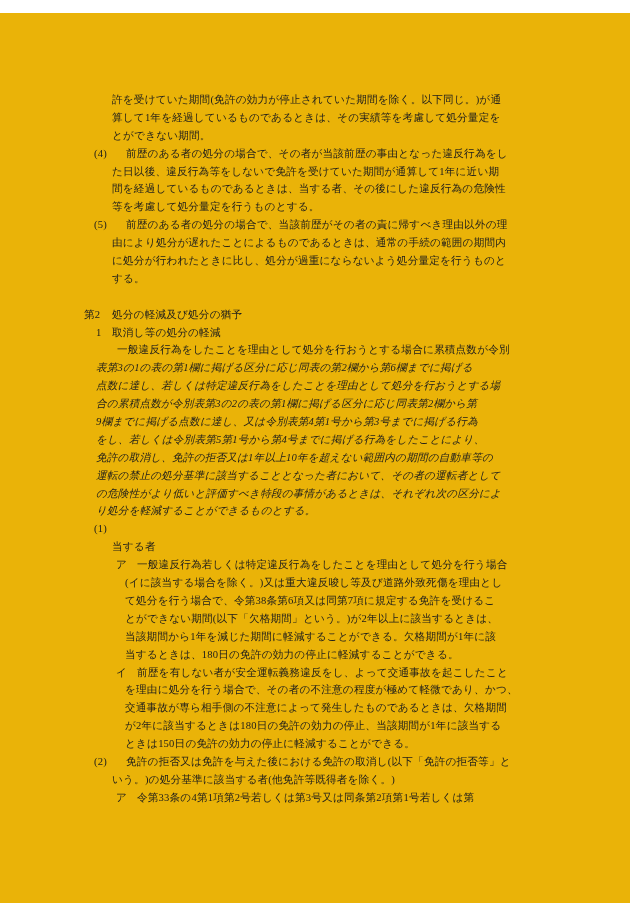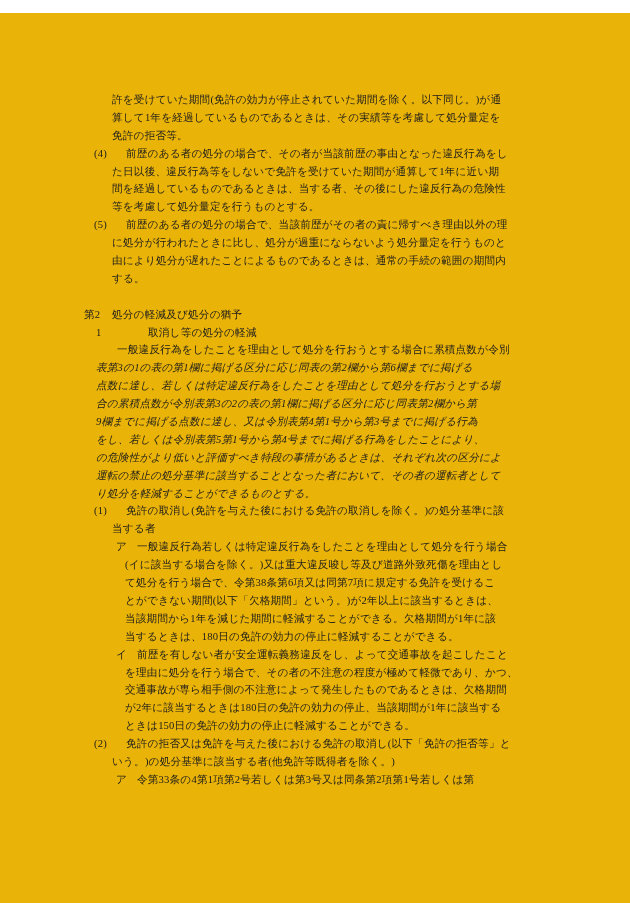--- a/index.html
+++ b/index.html
@@ -22,65 +22,65 @@
     height:17.9px;
     line-height:17.9px;
     font-size:10.6px;
     white-space:nowrap;
     letter-spacing:0.2px;
   }
   .line .marker{position:absolute;top:0;}
   .line .txt{position:absolute;top:0;}
   
   .h2    .marker{left:84px;}  .h2    .txt{left:112px;}
-  .num   .marker{left:96px;}  .num   .txt{left:112px;margin-left:36px;}
+  .num   .marker{left:96px;}  .num   .txt{left:112px;}
   .p1f   .txt{left:117px;}
   .p1c   .txt{left:96px;font-style:italic;}
   .item2 .marker{left:94px;}  .item2 .txt{left:126px;}
   .cont2 .txt{left:112px;}
   .kana  .marker{left:116px;} .kana  .txt{left:137px;}
   .kcont .txt{left:125px;text-align:center;}
   .blank{height:17.9px;}
 </style>
 </head>
 <body>
 
 <div id="page">
   <div id="doc-body">
       <div class="line cont2">
         <span class="txt">許を受けていた期間(免許の効力が停止されていた期間を除く。以下同じ。)が通</span>
       </div>
       <div class="line cont2">
         <span class="txt">算して1年を経過しているものであるときは、その実績等を考慮して処分量定を</span>
       </div>
       <div class="line cont2">
-        <span class="txt">免許の拒否等。</span>
+        <span class="txt">とができない期間。</span>
       </div>
       <div class="line item2">
         <span class="marker">(4)</span>
         <span class="txt">前歴のある者の処分の場合で、その者が当該前歴の事由となった違反行為をし</span>
       </div>
       <div class="line cont2">
         <span class="txt">た日以後、違反行為等をしないで免許を受けていた期間が通算して1年に近い期</span>
       </div>
       <div class="line cont2">
         <span class="txt">間を経過しているものであるときは、当する者、その後にした違反行為の危険性</span>
       </div>
       <div class="line cont2">
         <span class="txt">等を考慮して処分量定を行うものとする。</span>
       </div>
       <div class="line item2">
         <span class="marker">(5)</span>
         <span class="txt">前歴のある者の処分の場合で、当該前歴がその者の責に帰すべき理由以外の理</span>
       </div>
       <div class="line cont2">
-        <span class="txt">に処分が行われたときに比し、処分が過重にならないよう処分量定を行うものと</span>
+        <span class="txt">由により処分が遅れたことによるものであるときは、通常の手続の範囲の期間内</span>
       </div>
       <div class="line cont2">
-        <span class="txt">由により処分が遅れたことによるものであるときは、通常の手続の範囲の期間内</span>
+        <span class="txt">に処分が行われたときに比し、処分が過重にならないよう処分量定を行うものと</span>
       </div>
       <div class="line cont2">
         <span class="txt">する。</span>
       </div>
       <div class="line blank">
         <span class="txt"></span>
       </div>
       <div class="line h2">
         <span class="marker">第2</span>
         <span class="txt">処分の軽減及び処分の猶予</span>
@@ -101,31 +101,33 @@
       <div class="line p1c">
         <span class="txt">合の累積点数が令別表第3の2の表の第1欄に掲げる区分に応じ同表第2欄から第</span>
       </div>
       <div class="line p1c">
         <span class="txt">9欄までに掲げる点数に達し、又は令別表第4第1号から第3号までに掲げる行為</span>
       </div>
       <div class="line p1c">
         <span class="txt">をし、若しくは令別表第5第1号から第4号までに掲げる行為をしたことにより、</span>
       </div>
       <div class="line p1c">
-        <span class="txt">の危険性がより低いと評価すべき特段の事情があるときは、それぞれ次の区分によ</span>
+        <span class="txt">免許の取消し、免許の拒否又は1年以上10年を超えない範囲内の期間の自動車等の</span>
       </div>
       <div class="line p1c">
         <span class="txt">運転の禁止の処分基準に該当することとなった者において、その者の運転者として</span>
+      </div>
+      <div class="line p1c">
+        <span class="txt">の危険性がより低いと評価すべき特段の事情があるときは、それぞれ次の区分によ</span>
       </div>
       <div class="line p1c">
         <span class="txt">り処分を軽減することができるものとする。</span>
       </div>
       <div class="line item2">
         <span class="marker">(1)</span>
-        <span class="txt">免許の取消し(免許を与えた後における免許の取消しを除く。)の処分基準に該</span>
       </div>
       <div class="line cont2">
         <span class="txt">当する者</span>
       </div>
       <div class="line kana">
         <span class="marker">ア</span>
         <span class="txt">一般違反行為若しくは特定違反行為をしたことを理由として処分を行う場合</span>
       </div>
       <div class="line kcont">
         <span class="txt">(イに該当する場合を除く。)又は重大違反唆し等及び道路外致死傷を理由とし</span>

